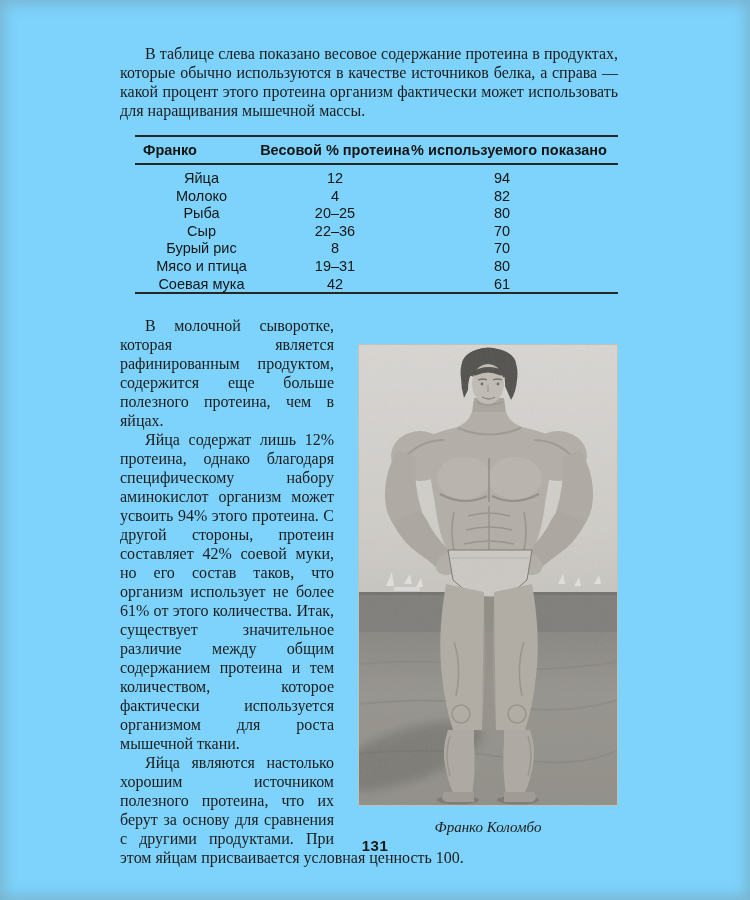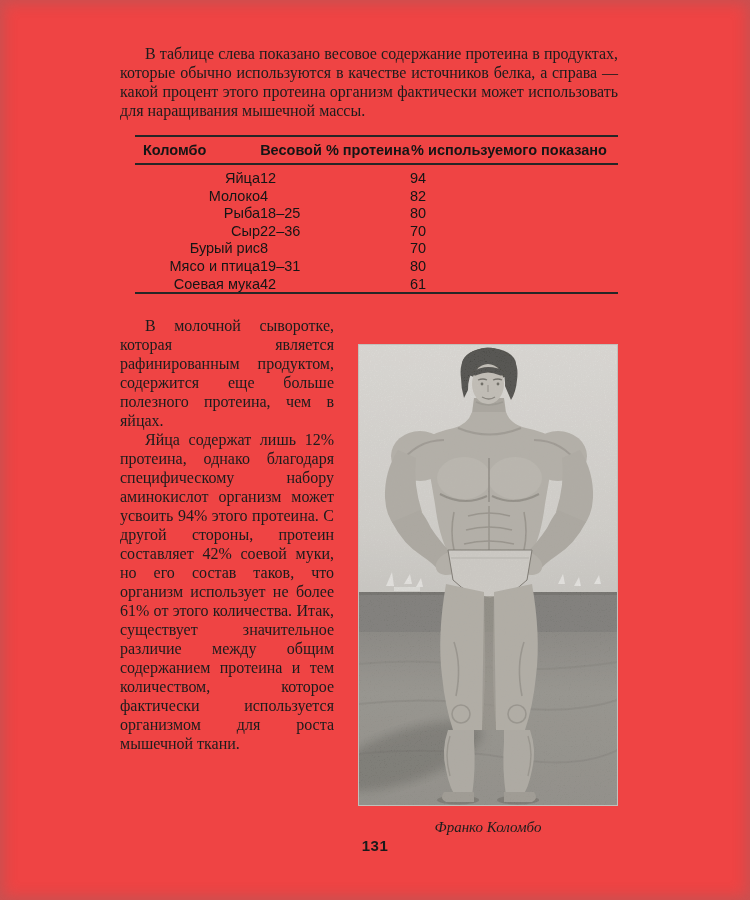--- a/index.html
+++ b/index.html
@@ -1,31 +1,31 @@
 <!DOCTYPE html>
 <html lang="ru"><head>
 <meta charset="utf-8">
 <style>
   html,body{margin:0;padding:0;background:#ffffff;}
   body{width:750px;height:900px;position:relative;overflow:hidden;
        font-family:"Liberation Serif","DejaVu Serif",serif;color:#1c1c1c;}
-  .page{position:absolute;inset:0;background:#ef4444;}
+  .page{position:absolute;inset:0;background:#7dd3fc;}
   .page::after{content:"";position:absolute;inset:0;pointer-events:none;
        box-shadow:inset 0 0 14px 4px rgba(110,110,110,0.30);}
   .content{position:absolute;left:120px;top:44px;width:498px;}
   p{margin:0;font-size:16px;line-height:19px;text-align:justify;}
   .indent{text-indent:25px;}
   
   table.protein{border-collapse:collapse;width:483px;margin:15px 0 0 15px;
        font-family:"Liberation Sans","DejaVu Sans",sans-serif;font-size:14.5px;color:#151515;}
   table.protein thead th{border-top:2.5px solid #262626;border-bottom:2px solid #262626;
        font-weight:bold;padding:5px 0 5px 0;white-space:nowrap;}
   table.protein thead th:first-child{text-align:left;padding-left:8px;}
-  table.protein td{padding:0.8px 0;line-height:16px;}
-  table.protein td:first-child{text-align:right;padding-left:8px;}
+  table.protein td{padding:0.8px 0;line-height:16px;text-align:center;}
+  table.protein td:first-child{text-align:center;padding-left:8px;}
   table.protein td:nth-child(3){padding-right:24px;}
   table.protein thead th:nth-child(3){padding-right:10px;}
   table.protein tbody tr:first-child td{padding-top:5px;}
   table.protein tbody tr:last-child td{padding-bottom:0;}
   table.protein{border-bottom:2.5px solid #262626;}
   col.c1{width:125px;} col.c2{width:150px;} col.c3{width:208px;}
   
   .wrap-section{margin-top:22px;}
   .wrap-section::after{content:"";display:block;clear:both;}
   figure.photo{float:right;width:260px;margin:28px 0 0 24px;padding:0;}
@@ -45,39 +45,39 @@
     <p class="indent">В таблице слева показано весовое содержание протеина в продуктах, которые обычно используются в качестве источников белка, а справа — какой процент этого протеина организм фактически может использовать для наращивания мышечной массы.</p>
 
     <table class="protein">
       <colgroup>
           <col class="c1">
           <col class="c2">
           <col class="c3">
         </colgroup>
       <thead>
         <tr>
-          <th>Коломбо</th>
+          <th>Франко</th>
           <th>Весовой % протеина</th>
           <th>% используемого показано</th>
         </tr>
       </thead>
       <tbody>
         <tr>
           <td>Яйца</td>
           <td>12</td>
           <td>94</td>
         </tr>
         <tr>
           <td>Молоко</td>
           <td>4</td>
           <td>82</td>
         </tr>
         <tr>
           <td>Рыба</td>
-          <td>18–25</td>
+          <td>20–25</td>
           <td>80</td>
         </tr>
         <tr>
           <td>Сыр</td>
           <td>22–36</td>
           <td>70</td>
         </tr>
         <tr>
           <td>Бурый рис</td>
           <td>8</td>
@@ -224,17 +224,18 @@
           </g>
 
           <rect x="0" y="0" width="260" height="462" filter="url(#grain)" opacity="0.30"></rect>
           <rect x="0.5" y="0.5" width="259" height="461" fill="none" stroke="#c2c0bb" stroke-width="1"></rect>
         </svg>
         <figcaption>Франко Коломбо</figcaption>
       </figure>
 
       <p class="indent">В молочной сыворотке, которая является рафинированным про­дуктом, содержится еще больше полезного протеи­на, чем в яйцах.</p>
       <p class="indent">Яйца содержат лишь 12% протеина, однако благодаря специфическому набору аминокислот организм мо­жет усвоить 94% этого про­теина. С другой стороны, протеин составляет 42% со­евой муки, но его состав та­ков, что организм использу­ет не более 61% от этого количества. Итак, сущест­вует значительное различие между общим содержанием протеина и тем количест­вом, которое фактически используется организмом для роста мышечной ткани.</p>
+      <p class="indent">Яйца являются настоль­ко хорошим источником полезного протеина, что их берут за основу для сравне­ния с другими продуктами. При этом яйцам присваива­ется условная ценность 100.</p>
     </div>
   </div>
 
   <div class="page-num">131</div>
 </div>
 
 </body></html>

